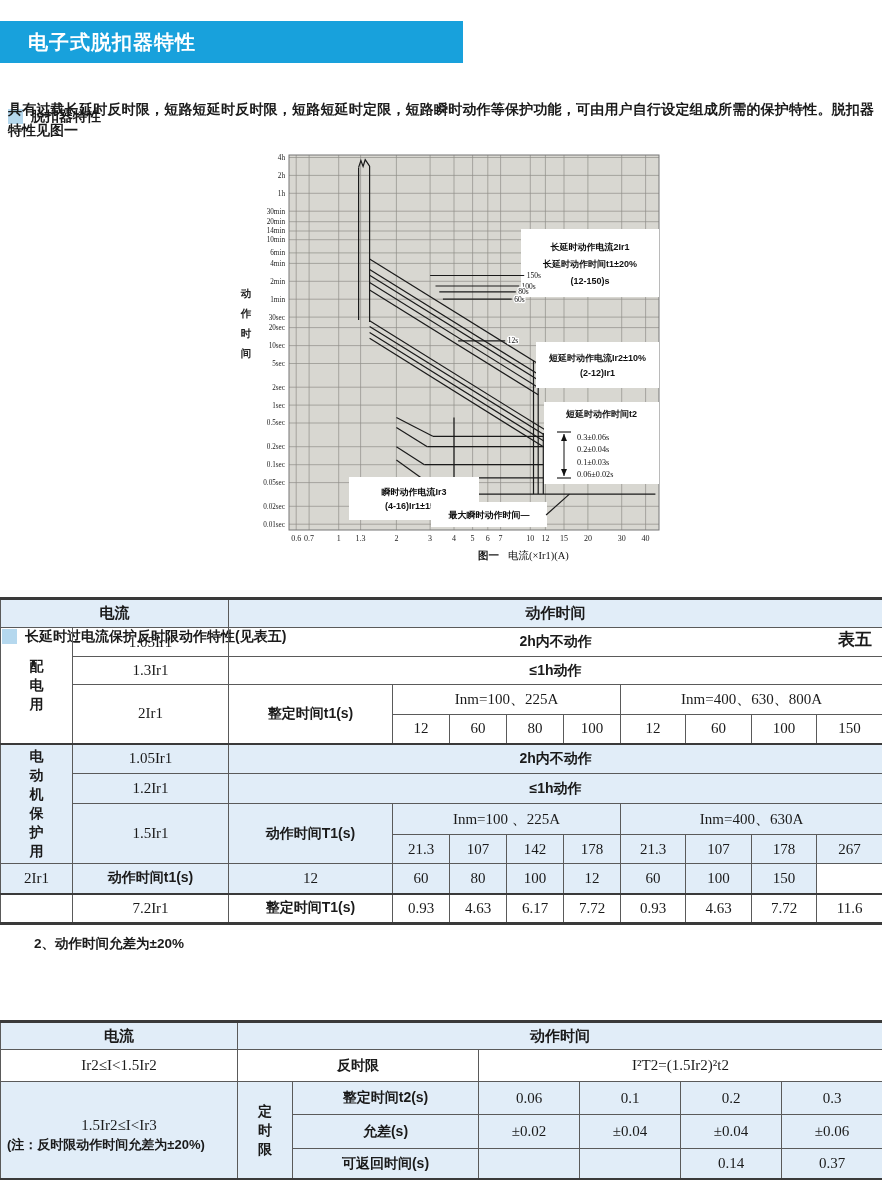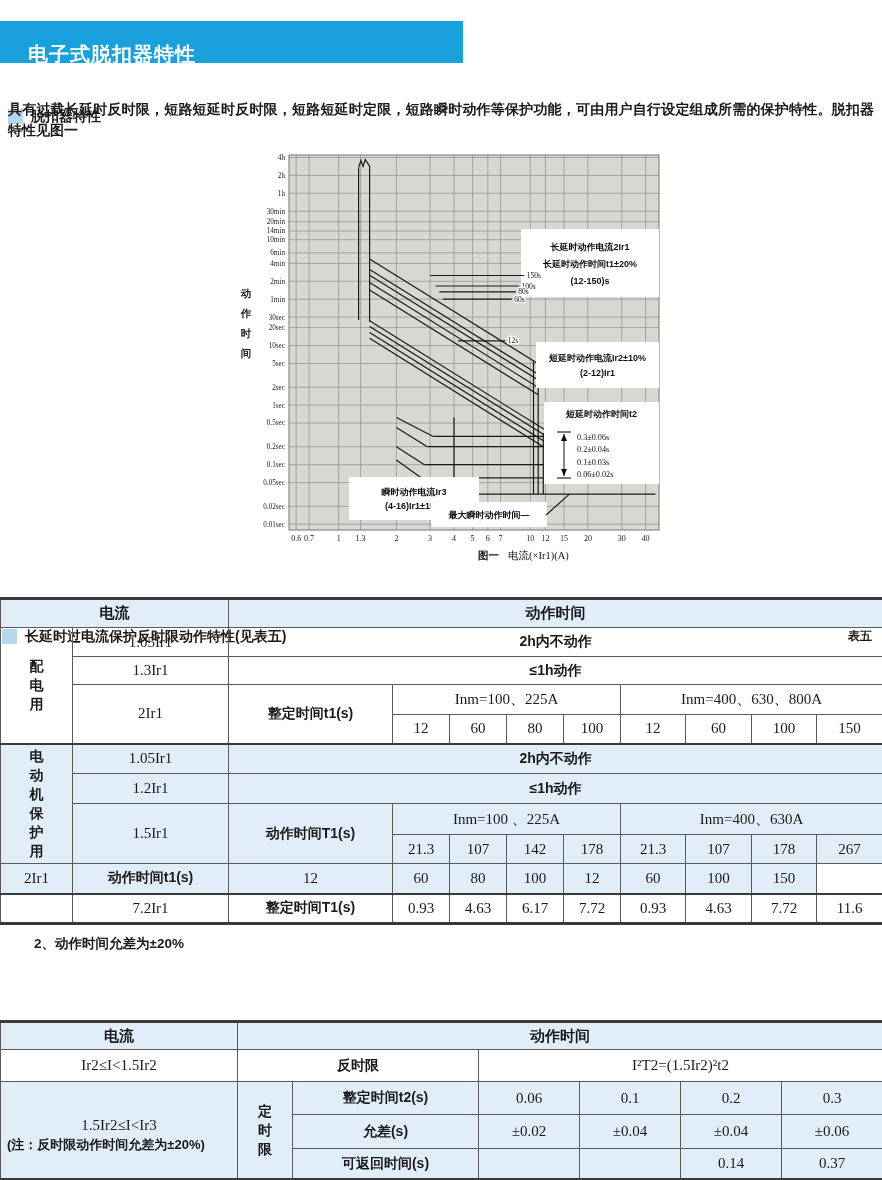--- a/index.html
+++ b/index.html
@@ -1,28 +1,28 @@
 <!DOCTYPE html>
 <html><head>
 <meta charset="utf-8">
 <style>
   html,body{margin:0;padding:0;background:#fff;}
   .page{position:relative;width:882px;height:1180px;background:#fff;overflow:hidden;
         font-family:"Liberation Sans","DejaVu Sans",sans-serif;color:#1a1a1a;}
 
   
   .banner{position:absolute;left:0;top:21px;width:463px;height:42px;background:#18a1dc;}
-  .banner .t{position:absolute;left:28px;top:12px;height:42px;line-height:42px;
+  .banner .t{position:absolute;left:28px;top:0;height:42px;line-height:42px;
              color:#fff;font-size:20px;font-weight:700;letter-spacing:1px;}
 
   
   .sec{position:absolute;height:16px;font-size:14px;font-weight:700;margin-top:32px;}
   .sec .bullet{position:absolute;left:0;top:1px;width:15px;height:15px;background:#b5d8ee;}
   .sec .st{position:absolute;left:23px;top:0;white-space:nowrap;}
-  .sec .tag{position:absolute;right:8px;top:0;font-size:12px;font-weight:700;}
+  .sec .tag{position:absolute;right:8px;top:0;font-size:17px;font-weight:700;}
 
   .bodytext{position:absolute;left:8px;top:99px;width:866px;font-size:14px;
             line-height:21px;font-weight:600;text-align:justify;}
 
   
   .chartwrap{position:absolute;left:231px;top:145px;width:440px;height:422px;}
   svg text{user-select:none;}
   .tickx{font:8px "Liberation Serif",serif;fill:#222;}
   .ticky{font:7.2px "Liberation Serif",serif;fill:#222;}
   .co{font:700 9px "Liberation Sans","DejaVu Sans",sans-serif;fill:#111;}

